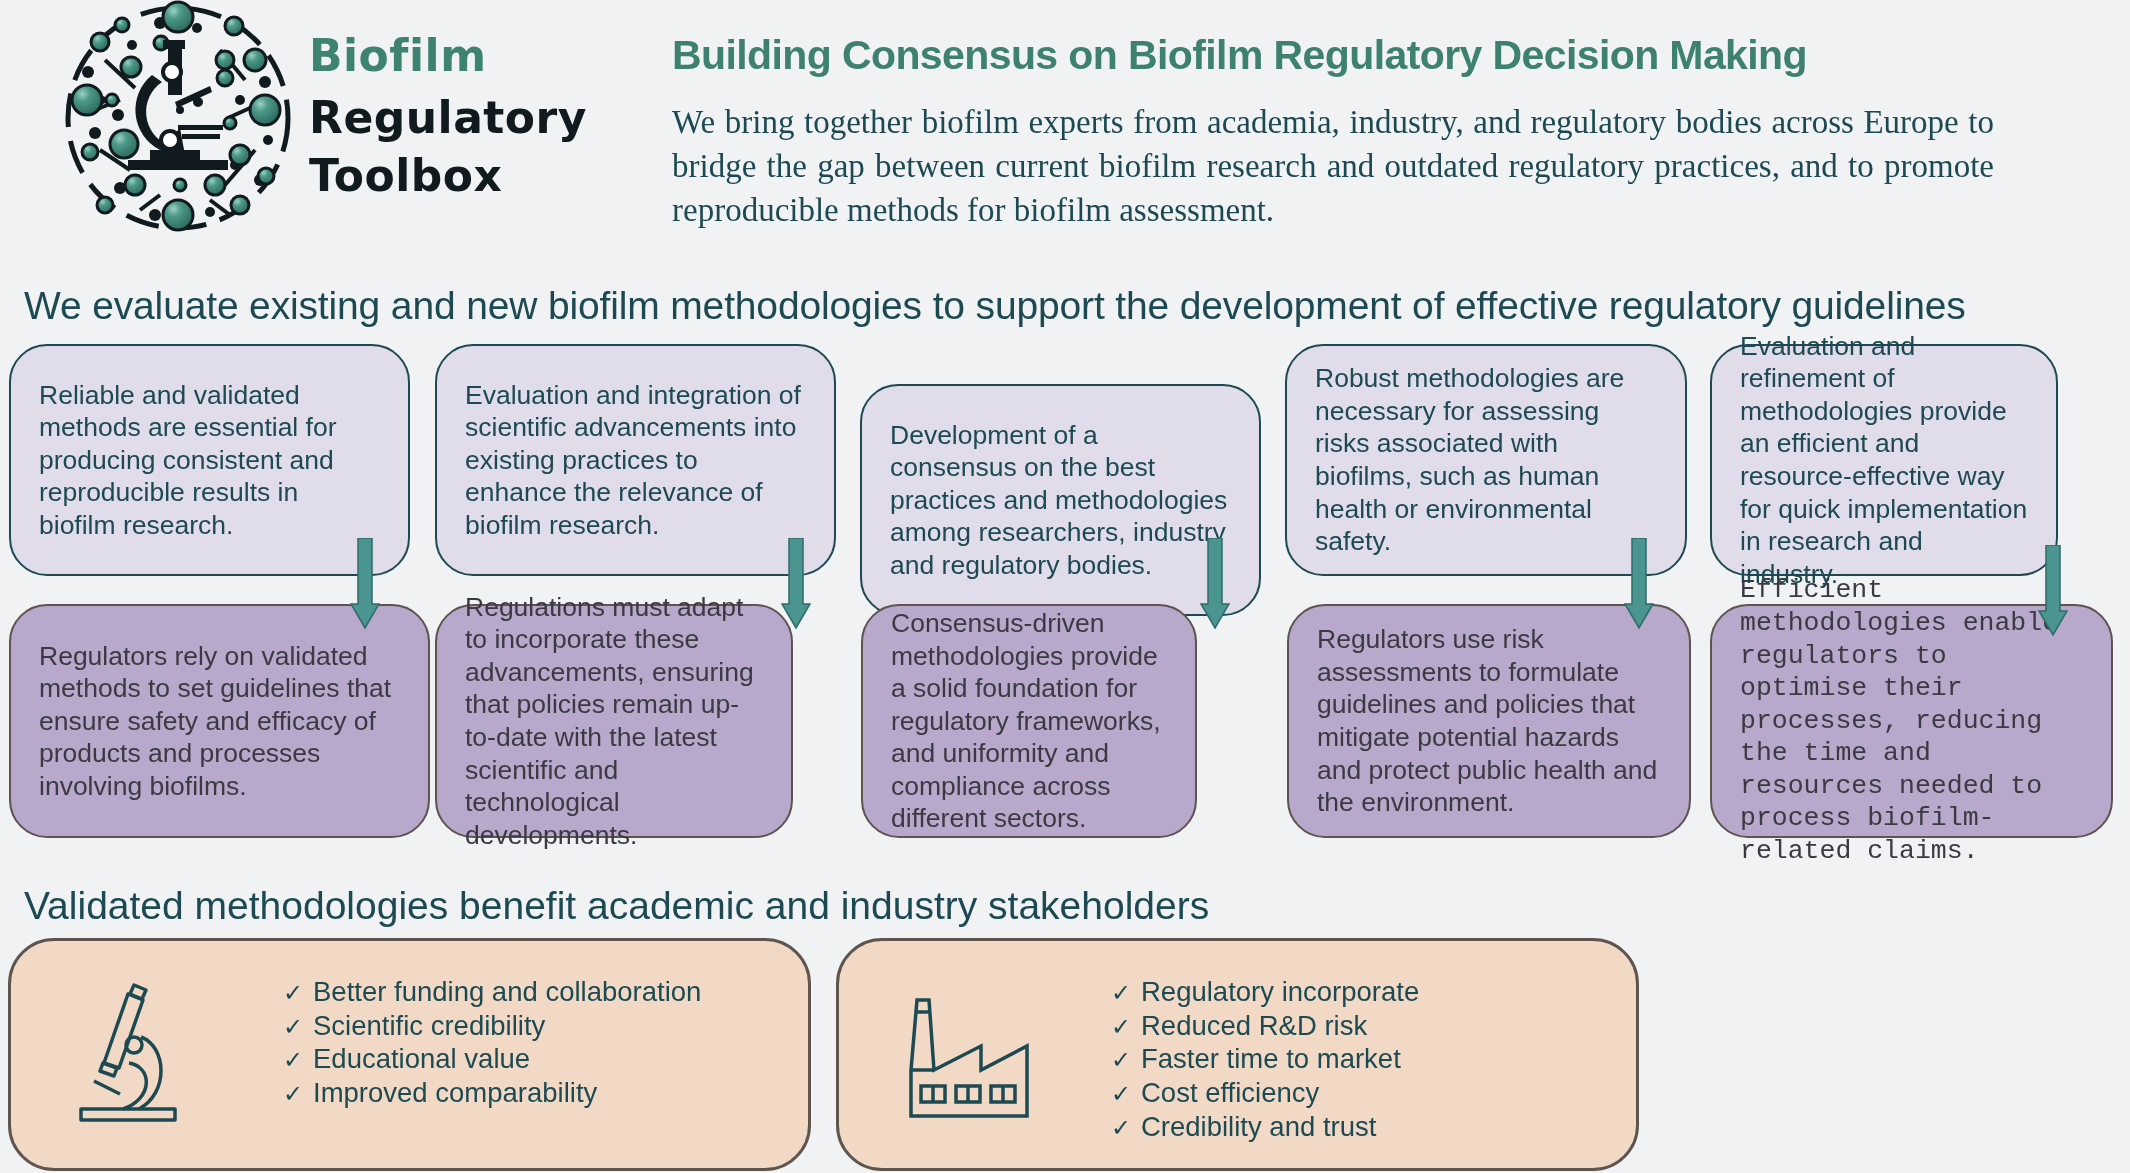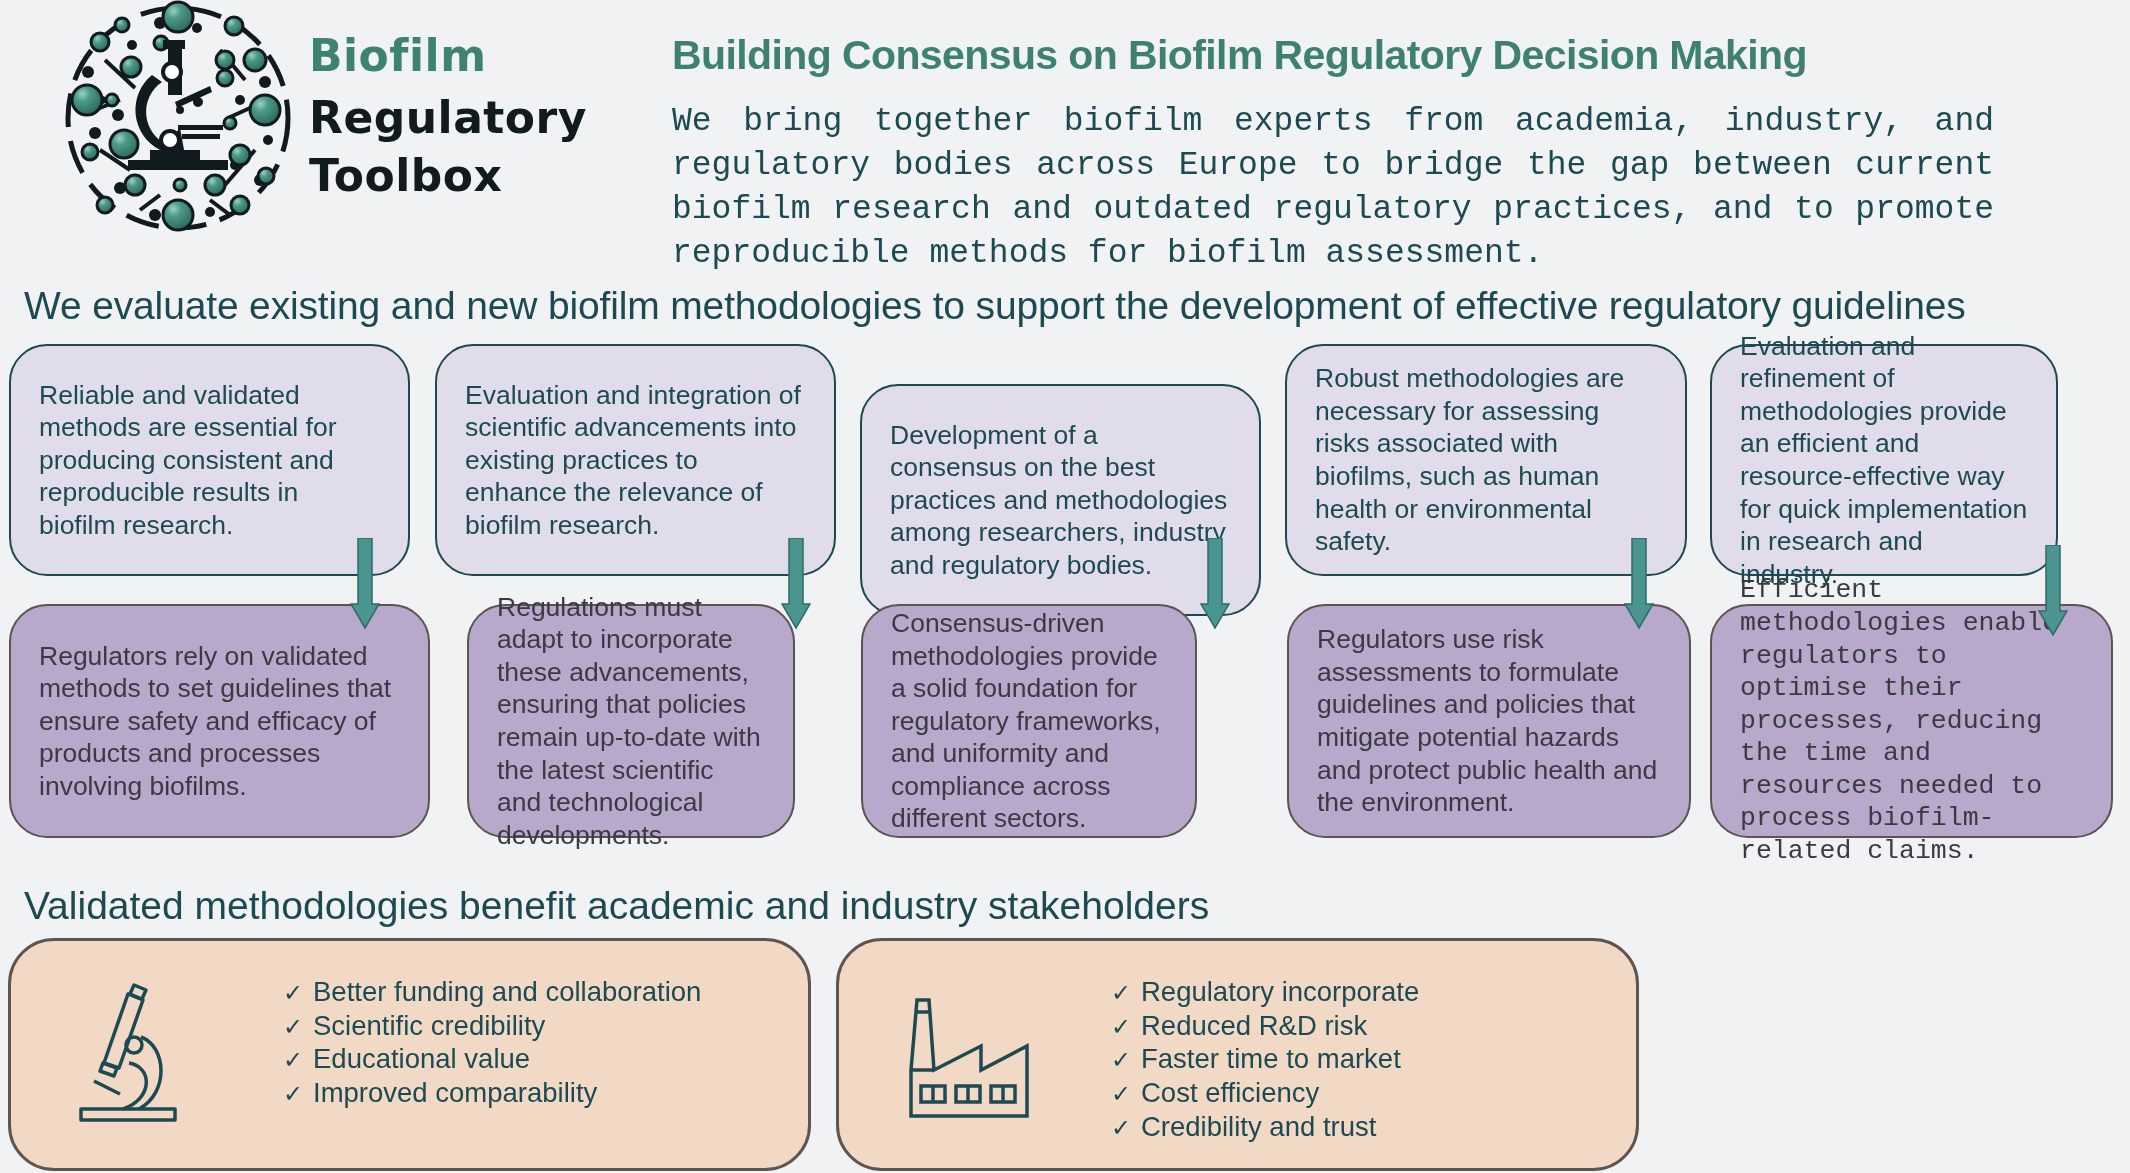--- a/index.html
+++ b/index.html
@@ -13,21 +13,21 @@
   .abs { position: absolute; }
   
   #logo-mark { left: 60px; top: 0px; width: 236px; height: 236px; }
   .logo-word { position: absolute; left: 309px; font-family: "DejaVu Sans", sans-serif; font-weight: bold; font-size: 44px; letter-spacing: 0.5px; white-space: nowrap; }
   #logo-biofilm { top: 30px; color: #3e8371; }
   #logo-regulatory { top: 92px; color: #111a1f; }
   #logo-toolbox { top: 150px; color: #111a1f; }
 
   
   #hero-title { left: 672px; top: 32px; font-size: 41px; font-weight: bold; color: #3f8171; white-space: nowrap; letter-spacing: -0.6px; font-family: "Liberation Sans", sans-serif; }
-  #hero-text { left: 672px; top: 100px; width: 1322px; font-size: 33px; line-height: 44px; color: #1d4a52; text-align: justify; text-align-last: left; font-family: Liberation Mono, monospace; }
+  #hero-text { left: 672px; top: 100px; width: 1322px; font-size: 33px; line-height: 44px; color: #1d4a52; text-align: justify; text-align-last: left; font-family: Liberation Serif, serif; }
 
   .section-heading { position: absolute; left: 24px; font-size: 39px; color: #1d4a52; white-space: nowrap; font-family: "Liberation Sans", sans-serif; }
   #section-evaluate-heading { top: 284px; letter-spacing: -0.15px; }
   #section-benefit-heading { top: 884px; }
 
   
   .card {
     position: absolute; box-sizing: border-box;
     border-radius: 38px; padding: 0 28px;
     font-family: "Liberation Sans", sans-serif; font-size: 26.5px; line-height: 32.6px;
@@ -160,21 +160,21 @@
 <div class="card card-top" style="left:1285px;width:402px;">
     <span>Robust methodologies are necessary for assessing risks associated with biofilms, such as human health or environmental safety.</span>
   </div>
 <div class="card card-top" style="left:1710px;width:348px;">
     <span>Evaluation and refinement of methodologies provide an efficient and resource-effective way for quick implementation in research and industry.</span>
   </div>
 
 <div class="card card-bottom" style="left:9px;width:421px;">
     <span>Regulators rely on validated methods to set guidelines that ensure safety and efficacy of products and processes involving biofilms.</span>
   </div>
-<div class="card card-bottom" style="left:435px;width:328px;margin-left:32px;">
+<div class="card card-bottom" style="left:435px;width:358px;">
     <span>Regulations must adapt to incorporate these advancements, ensuring that policies remain up-to-date with the latest scientific and technological developments.</span>
   </div>
 <div class="card card-bottom" style="left:861px;width:336px;">
     <span>Consensus-driven methodologies provide a solid foundation for regulatory frameworks, and uniformity and compliance across different sectors.</span>
   </div>
 <div class="card card-bottom" style="left:1287px;width:404px;">
     <span>Regulators use risk assessments to formulate guidelines and policies that mitigate potential hazards and protect public health and the environment.</span>
   </div>
 <div class="card card-bottom" style="left:1710px;width:403px;font-family:Liberation Mono, monospace;">
     <span>Efficient methodologies enable regulators to optimise their processes, reducing the time and resources needed to process biofilm-related claims.</span>

